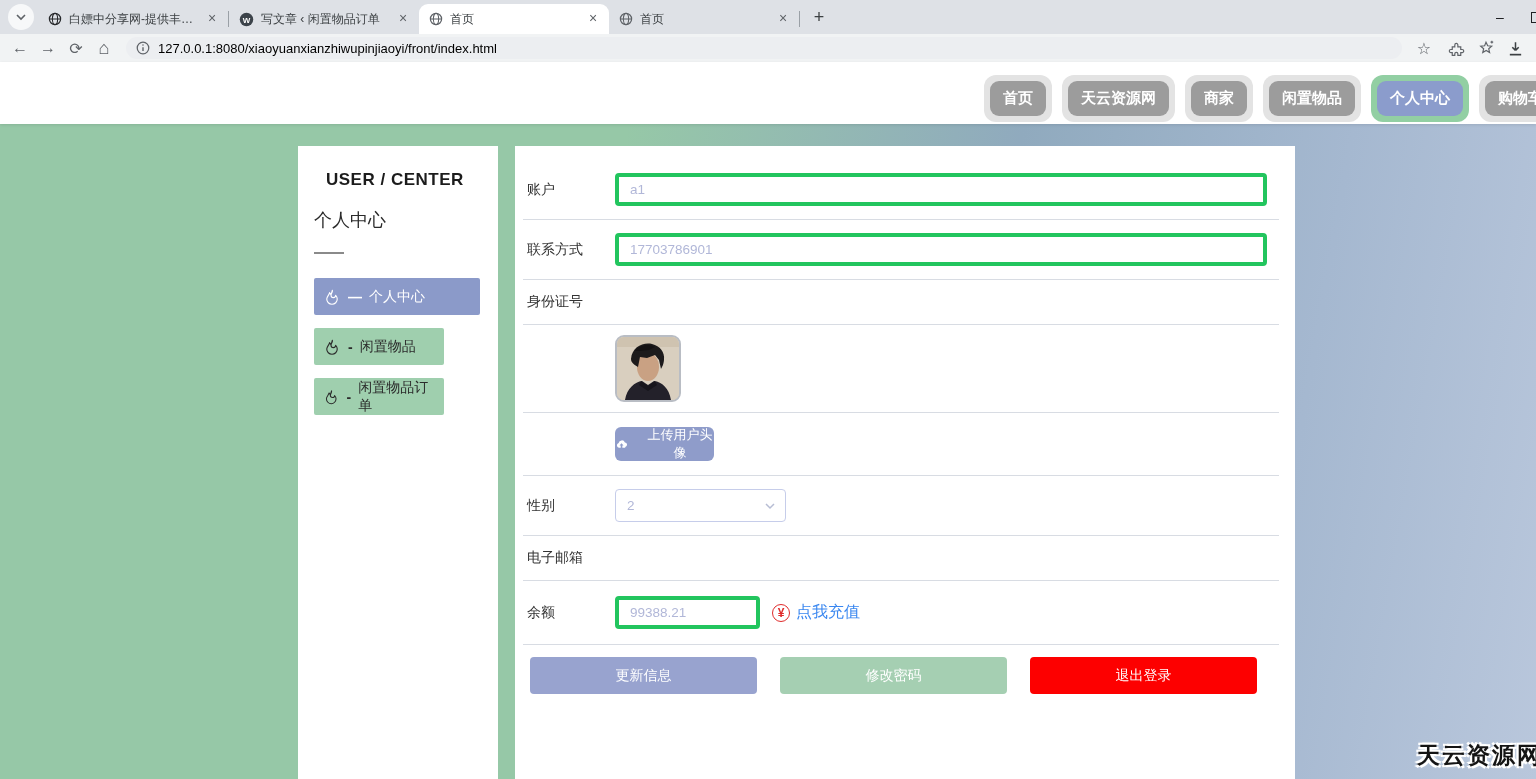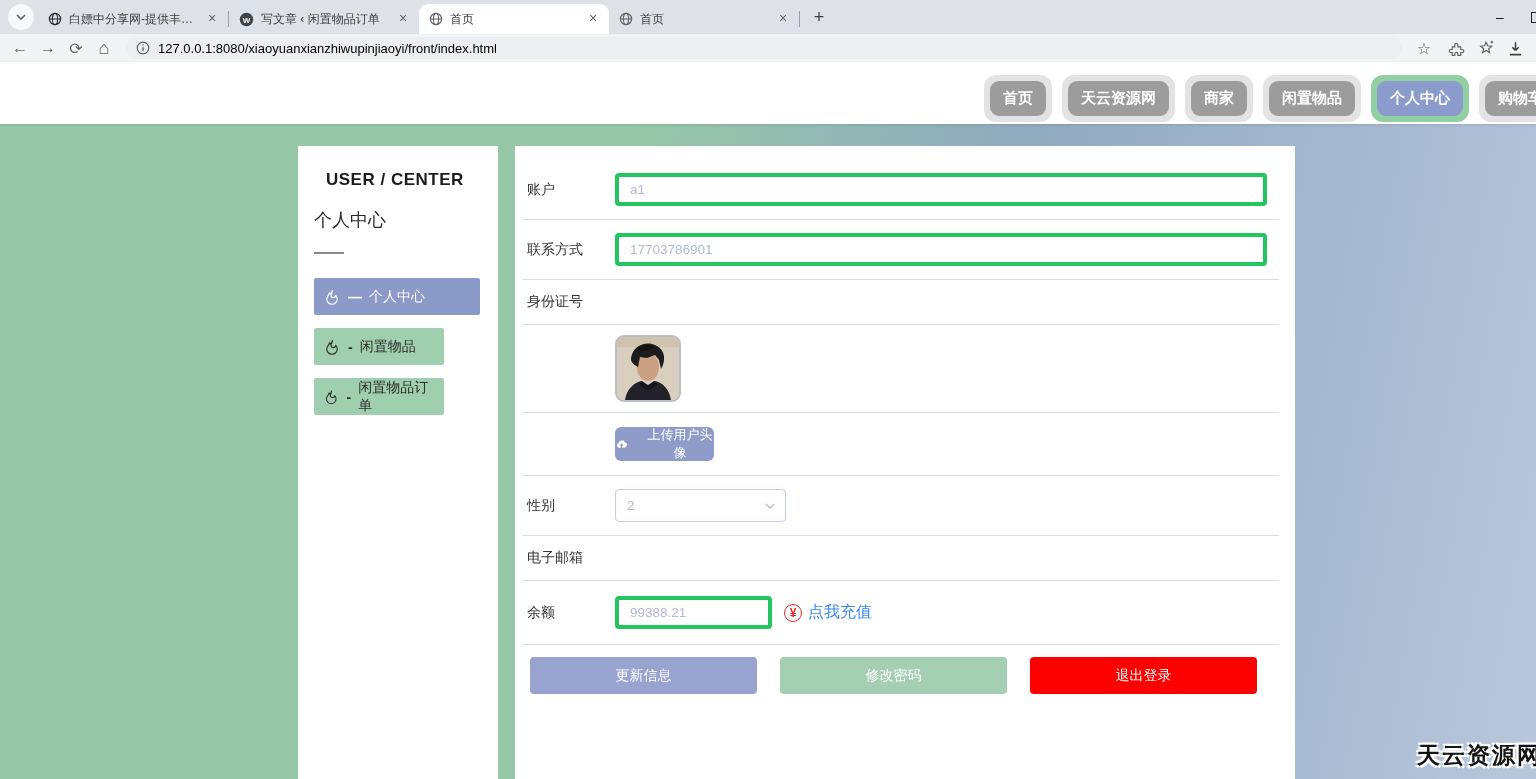--- a/index.html
+++ b/index.html
@@ -54,21 +54,21 @@
             font-size:14px; border-radius:2px; background:#9fcfae; color:#2b2b2b; width:130px; cursor:pointer; }
   .s-item.active { background:#8b9ac9; color:#ffffff; width:166px; }
   .s-dash { font-weight:bold; }
 
   .mainpanel { left:515px; width:780px; }
   .form { padding:14px 16px 0 8px; }
   .frow { display:flex; align-items:center; border-bottom:1px solid #d8dce3; padding:13px 0; }
   .flabel { width:92px; font-size:14px; color:#333; padding-left:4px; flex-shrink:0; }
   .finput { width:652px; height:33px; border:4px solid #22c55e; border-radius:4px; padding:0 11px;
             color:#b1b7d8; font-size:13.5px; background:#fff; outline:none; font-family:inherit; }
-  .finput.short { width:157px; }
+  .finput.short { width:145px; }
   .fselect { width:171px; height:33px; border:1px solid #c6cdea; border-radius:4px; padding:0 9px 0 11px;
              color:#b1b7d8; font-size:13.5px; background:#fff; display:flex; align-items:center;
              justify-content:space-between; cursor:pointer; }
   .avatar-box { margin-left:92px; width:66px; height:67px; border:2px solid #b9bdc4; border-radius:9px;
                 overflow:hidden; background:#ddd3c3; }
   .upload-btn { margin-left:92px; width:99px; height:34px; background:#8f9cca; border:none; border-radius:6px;
                 color:#fff; font-size:13px; display:flex; align-items:center; justify-content:center; gap:18px;
                 cursor:pointer; font-family:inherit; }
   .recharge { display:flex; align-items:center; gap:6px; margin-left:12px; }
   .yen-ico { width:18px; height:18px; border:1.6px solid #e02b2b; border-radius:50%; color:#e02b2b;

